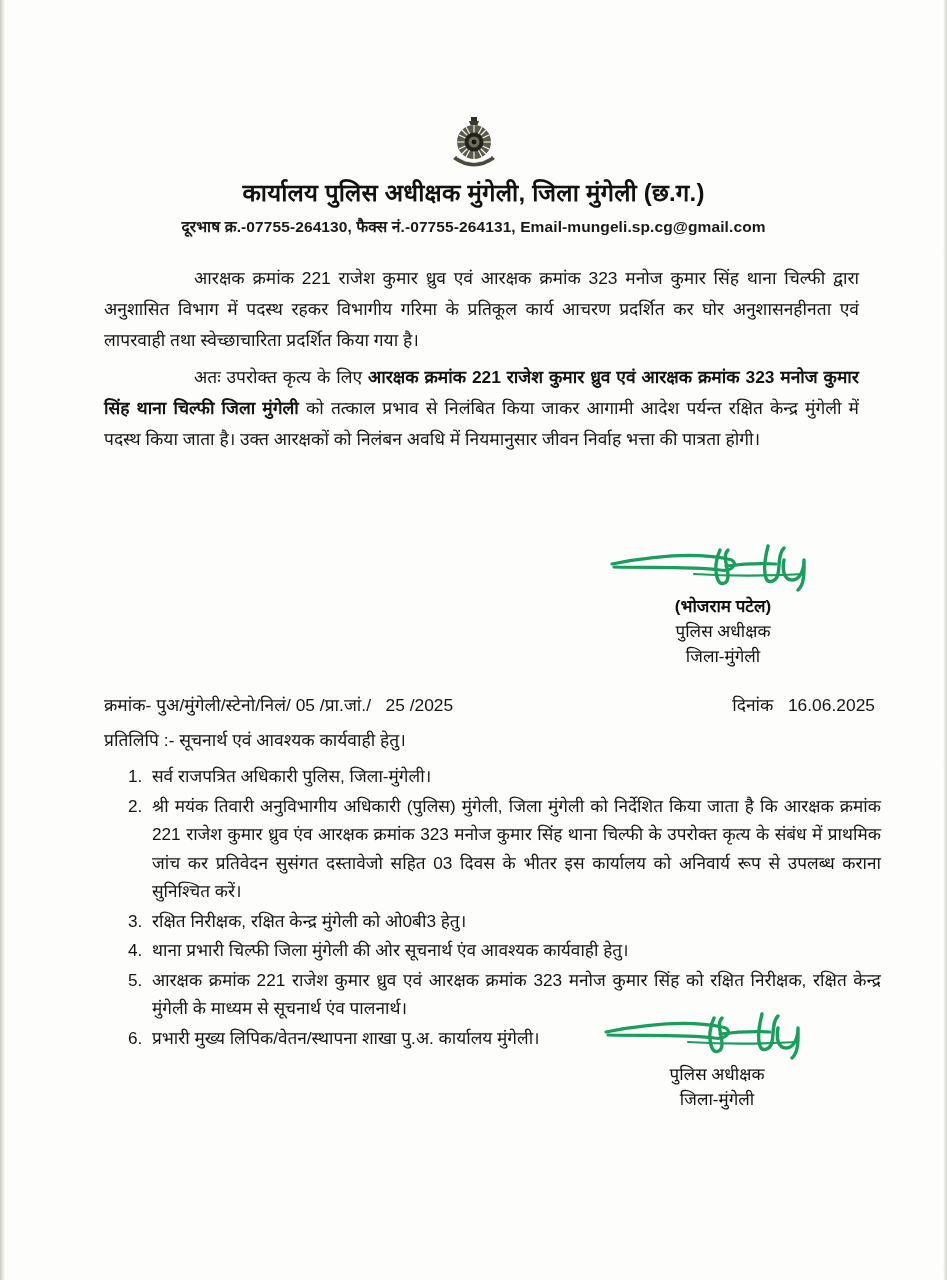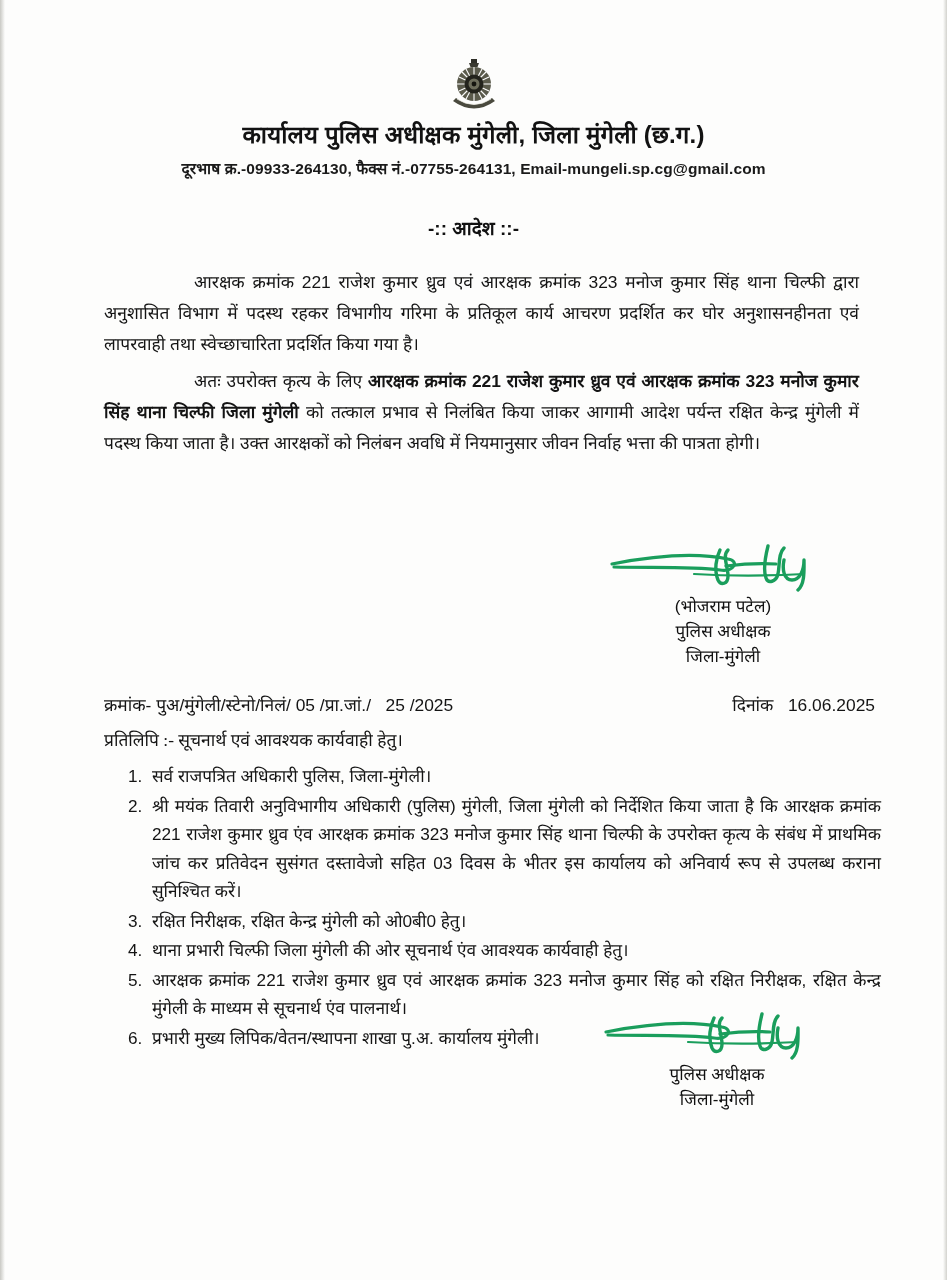--- a/index.html
+++ b/index.html
@@ -36,21 +36,21 @@
     position: absolute;
     right: 0; top: 0; bottom: 0;
     width: 4px;
     background: linear-gradient(to left, #d2d2cd, rgba(255,255,255,0));
     pointer-events: none;
     z-index: 5;
   }
 
   
   .letterhead {
-    padding-top: 58px;
+    padding-top: 116px;
     text-align: center;
   }
   .emblem {
     width: 60px;
     height: 56px;
     margin: 0 auto 6px auto;
     display: block;
   }
   .office-title {
     font-family: "Liberation Sans", "DejaVu Sans", sans-serif;
@@ -117,21 +117,21 @@
     display: block;
     margin: 0 auto;
   }
   .sig-lines {
     font-family: "Liberation Sans", "DejaVu Sans", sans-serif;
     font-size: 17px;
     line-height: 25px;
     color: #111111;
     margin-top: 2px;
   }
-  .sig-lines .nm { font-weight: 400; }
+  .sig-lines .nm { font-weight: 700; }
   .sig-lines .ips {
     font-family: "Liberation Serif", "DejaVu Serif", serif;
     font-weight: 700;
     font-size: 17px;
     letter-spacing: 0.5px;
   }
 
   
   .ref-row {
     position: absolute;
@@ -146,21 +146,21 @@
     color: #141414;
     text-align: right;
   }
   .ref-no { white-space: pre; }
   .ref-date { white-space: pre; padding-right: 6px; }
 
   .copy-to {
     position: absolute;
     left: 104px;
     top: 727px;
-    font-family: Liberation Serif, serif;
+    font-family: Liberation Sans, sans-serif;
     font-size: 17.4px;
     color: #141414;
   }
 
   
   .dist-list {
     position: absolute;
     left: 104px;
     right: 66px;
     top: 762px;
@@ -219,24 +219,23 @@
       <circle cx="30" cy="26" r="9.5" fill="#23231c"></circle>
       <circle cx="30" cy="26" r="5.5" fill="#6e6e5c"></circle>
       <circle cx="30" cy="26" r="2.4" fill="#15150f"></circle>
 
       <path d="M12 40 q18 13 36 0 l3 3 q-21 15 -42 0 z" fill="#4a4a3e"></path>
       <path d="M13 41 q17 11 34 0" fill="none" stroke="#f2f2ea" stroke-width="0.8"></path>
     </svg>
 
     <div class="office-title">कार्यालय पुलिस अधीक्षक मुंगेली, जिला मुंगेली (छ.ग.)</div>
 
-    <div class="contact-line">दूरभाष क्र.-09933-264130, फैक्स नं.-07755-264131, Email-mungeli.sp.cg@gmail.com</div>
-  </div>
-
-  <div class="order-heading">-:: आदेश ::-</div>
+    <div class="contact-line">दूरभाष क्र.-07755-264130, फैक्स नं.-07755-264131, Email-mungeli.sp.cg@gmail.com</div>
+  </div>
+
 
   <div class="body-block">
 
     <p class="para first">आरक्षक क्रमांक 221 राजेश कुमार ध्रुव एवं आरक्षक क्रमांक 323 मनोज कुमार सिंह थाना चिल्फी द्वारा अनुशासित विभाग में पदस्थ रहकर विभागीय गरिमा के प्रतिकूल कार्य आचरण प्रदर्शित कर घोर अनुशासनहीनता एवं लापरवाही तथा स्वेच्छाचारिता प्रदर्शित किया गया है।</p>
 
     <p class="para second"><span>अतः उपरोक्त कृत्य के लिए </span><b>आरक्षक क्रमांक 221 राजेश कुमार ध्रुव एवं आरक्षक क्रमांक 323 मनोज कुमार सिंह थाना चिल्फी जिला मुंगेली</b><span> को तत्काल प्रभाव से निलंबित किया जाकर आगामी आदेश पर्यन्त रक्षित केन्द्र मुंगेली में पदस्थ किया जाता है। उक्त आरक्षकों को निलंबन अवधि में नियमानुसार जीवन निर्वाह भत्ता की पात्रता होगी।</span></p>
   </div>
 
   <div class="sig-block sig-top">
     <svg class="signature-svg" width="230" height="52" viewBox="0 0 230 52" aria-hidden="true">
@@ -267,21 +266,21 @@
     <li class="dist-item">
       <span class="dist-num">1.</span>
       <span class="dist-text">सर्व राजपत्रित अधिकारी पुलिस, जिला-मुंगेली।</span>
     </li>
     <li class="dist-item">
       <span class="dist-num">2.</span>
       <span class="dist-text">श्री मयंक तिवारी अनुविभागीय अधिकारी (पुलिस) मुंगेली, जिला मुंगेली को निर्देशित किया जाता है कि आरक्षक क्रमांक 221 राजेश कुमार ध्रुव एंव आरक्षक क्रमांक 323 मनोज कुमार सिंह थाना चिल्फी के उपरोक्त कृत्य के संबंध में प्राथमिक जांच कर प्रतिवेदन सुसंगत दस्तावेजो सहित 03 दिवस के भीतर इस कार्यालय को अनिवार्य रूप से उपलब्ध कराना सुनिश्चित करें।</span>
     </li>
     <li class="dist-item">
       <span class="dist-num">3.</span>
-      <span class="dist-text">रक्षित निरीक्षक, रक्षित केन्द्र मुंगेली को ओ0बी0 हेतु।</span>
+      <span class="dist-text">रक्षित निरीक्षक, रक्षित केन्द्र मुंगेली को ओ0बी3 हेतु।</span>
     </li>
     <li class="dist-item">
       <span class="dist-num">4.</span>
       <span class="dist-text">थाना प्रभारी चिल्फी जिला मुंगेली की ओर सूचनार्थ एंव आवश्यक कार्यवाही हेतु।</span>
     </li>
     <li class="dist-item">
       <span class="dist-num">5.</span>
       <span class="dist-text">आरक्षक क्रमांक 221 राजेश कुमार ध्रुव एवं आरक्षक क्रमांक 323 मनोज कुमार सिंह को रक्षित निरीक्षक, रक्षित केन्द्र मुंगेली के माध्यम से सूचनार्थ एंव पालनार्थ।</span>
     </li>
     <li class="dist-item">

